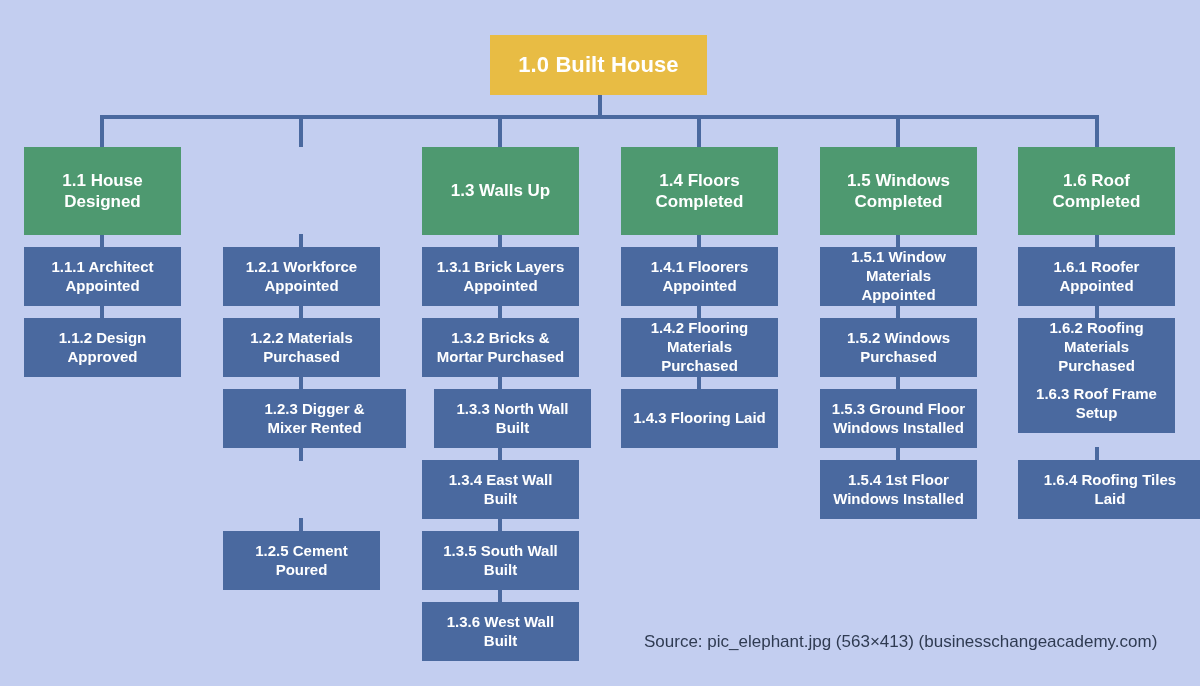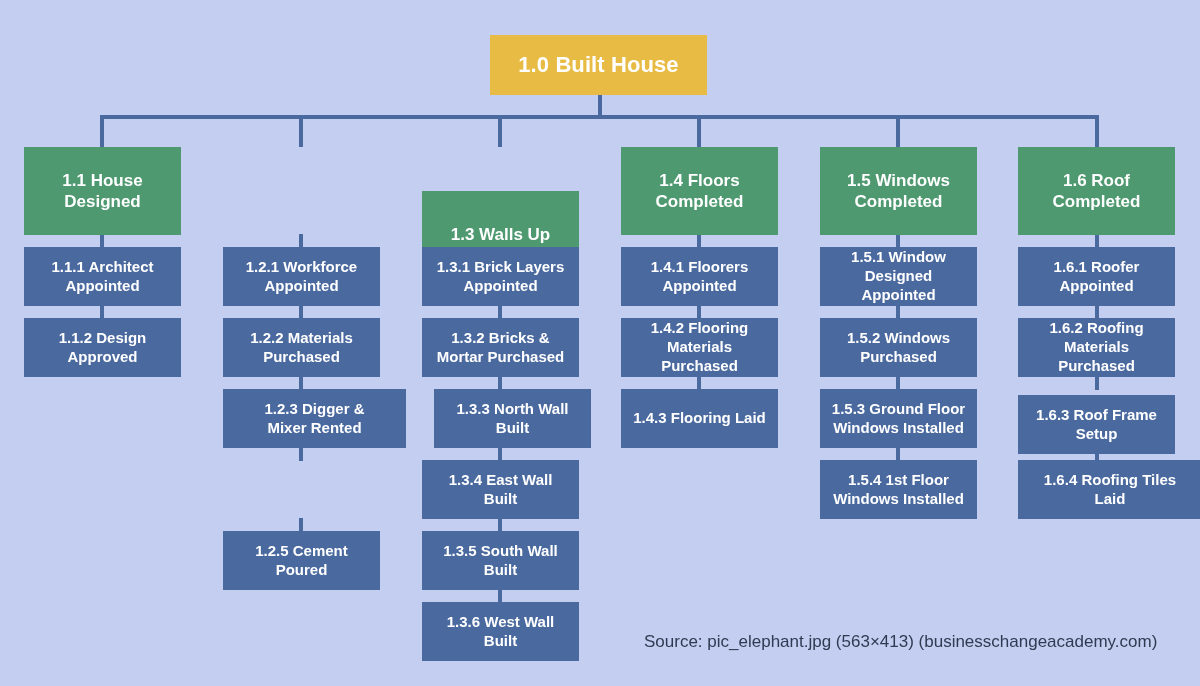--- a/index.html
+++ b/index.html
@@ -143,21 +143,21 @@
   </div>
   <div class="node node-task" style="left:223px; top:389px; width:183px; height:59px;">
     <span class="node-label">1.2.3 Digger &amp;
 Mixer Rented</span>
   </div>
   <div class="node node-task" style="left:223px; top:531px; width:157px; height:59px;">
     <span class="node-label">1.2.5 Cement
 Poured</span>
   </div>
 
-  <div class="node node-phase" style="left:422px; top:147px; width:157px; height:88px;margin-top:44px;">
+  <div class="node node-phase" style="left:422px; top:147px; width:157px; height:88px;">
     <span class="node-label">1.3 Walls Up</span>
   </div>
   <div class="node node-task" style="left:422px; top:247px; width:157px; height:59px;">
     <span class="node-label">1.3.1 Brick Layers
 Appointed</span>
   </div>
   <div class="node node-task" style="left:422px; top:318px; width:157px; height:59px;">
     <span class="node-label">1.3.2 Bricks &amp;
 Mortar Purchased</span>
   </div>
@@ -193,21 +193,21 @@
   <div class="node node-task" style="left:621px; top:389px; width:157px; height:59px;">
     <span class="node-label">1.4.3 Flooring Laid</span>
   </div>
 
   <div class="node node-phase" style="left:820px; top:147px; width:157px; height:88px;">
     <span class="node-label">1.5 Windows
 Completed</span>
   </div>
   <div class="node node-task" style="left:820px; top:247px; width:157px; height:59px;">
     <span class="node-label">1.5.1 Window
-Designed Appointed</span>
+Materials Appointed</span>
   </div>
   <div class="node node-task" style="left:820px; top:318px; width:157px; height:59px;">
     <span class="node-label">1.5.2 Windows
 Purchased</span>
   </div>
   <div class="node node-task" style="left:820px; top:389px; width:157px; height:59px;">
     <span class="node-label">1.5.3 Ground Floor
 Windows Installed</span>
   </div>
   <div class="node node-task" style="left:820px; top:460px; width:157px; height:59px;">
@@ -220,21 +220,21 @@
 Completed</span>
   </div>
   <div class="node node-task" style="left:1018px; top:247px; width:157px; height:59px;">
     <span class="node-label">1.6.1 Roofer
 Appointed</span>
   </div>
   <div class="node node-task" style="left:1018px; top:318px; width:157px; height:59px;">
     <span class="node-label">1.6.2 Roofing
 Materials Purchased</span>
   </div>
-  <div class="node node-task" style="left:1018px; top:395px; width:157px; height:59px;">
+  <div class="node node-task" style="left:1018px; top:374px; width:157px; height:59px;">
     <span class="node-label">1.6.3 Roof Frame
 Setup</span>
   </div>
   <div class="node node-task" style="left:1018px; top:460px; width:184px; height:59px;">
     <span class="node-label">1.6.4 Roofing Tiles
 Laid</span>
   </div>
 
   <div class="caption" style="left:644px; top:632px;">Source: pic_elephant.jpg (563×413) (businesschangeacademy.com)</div>
 

